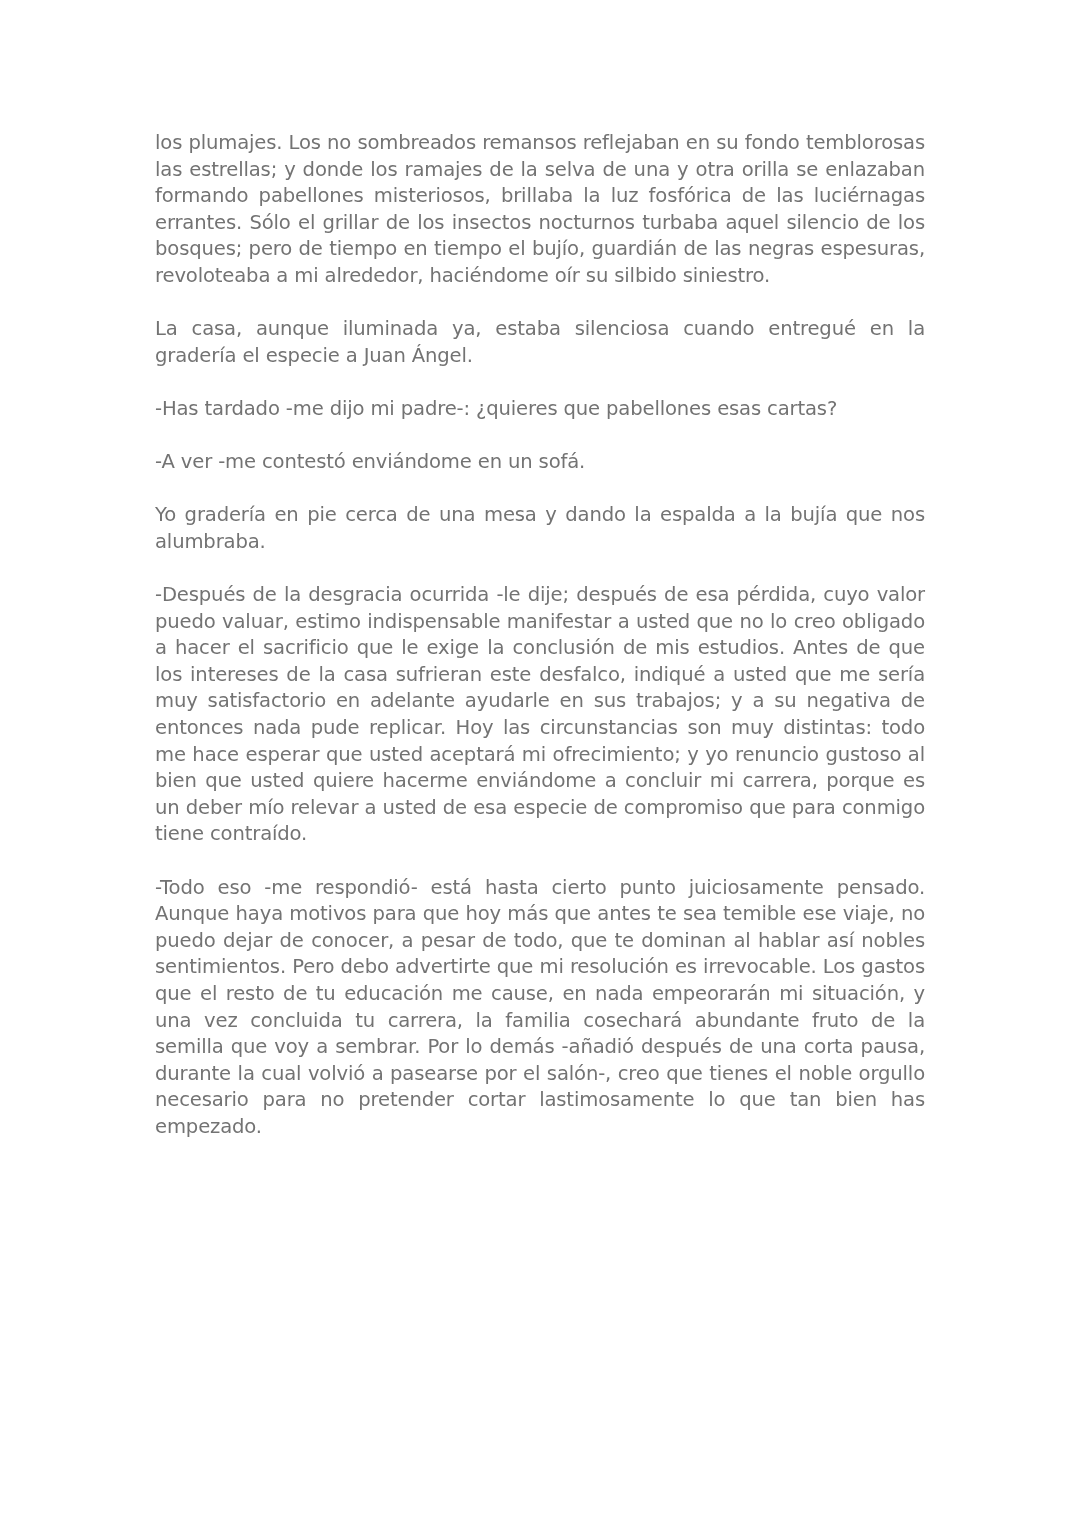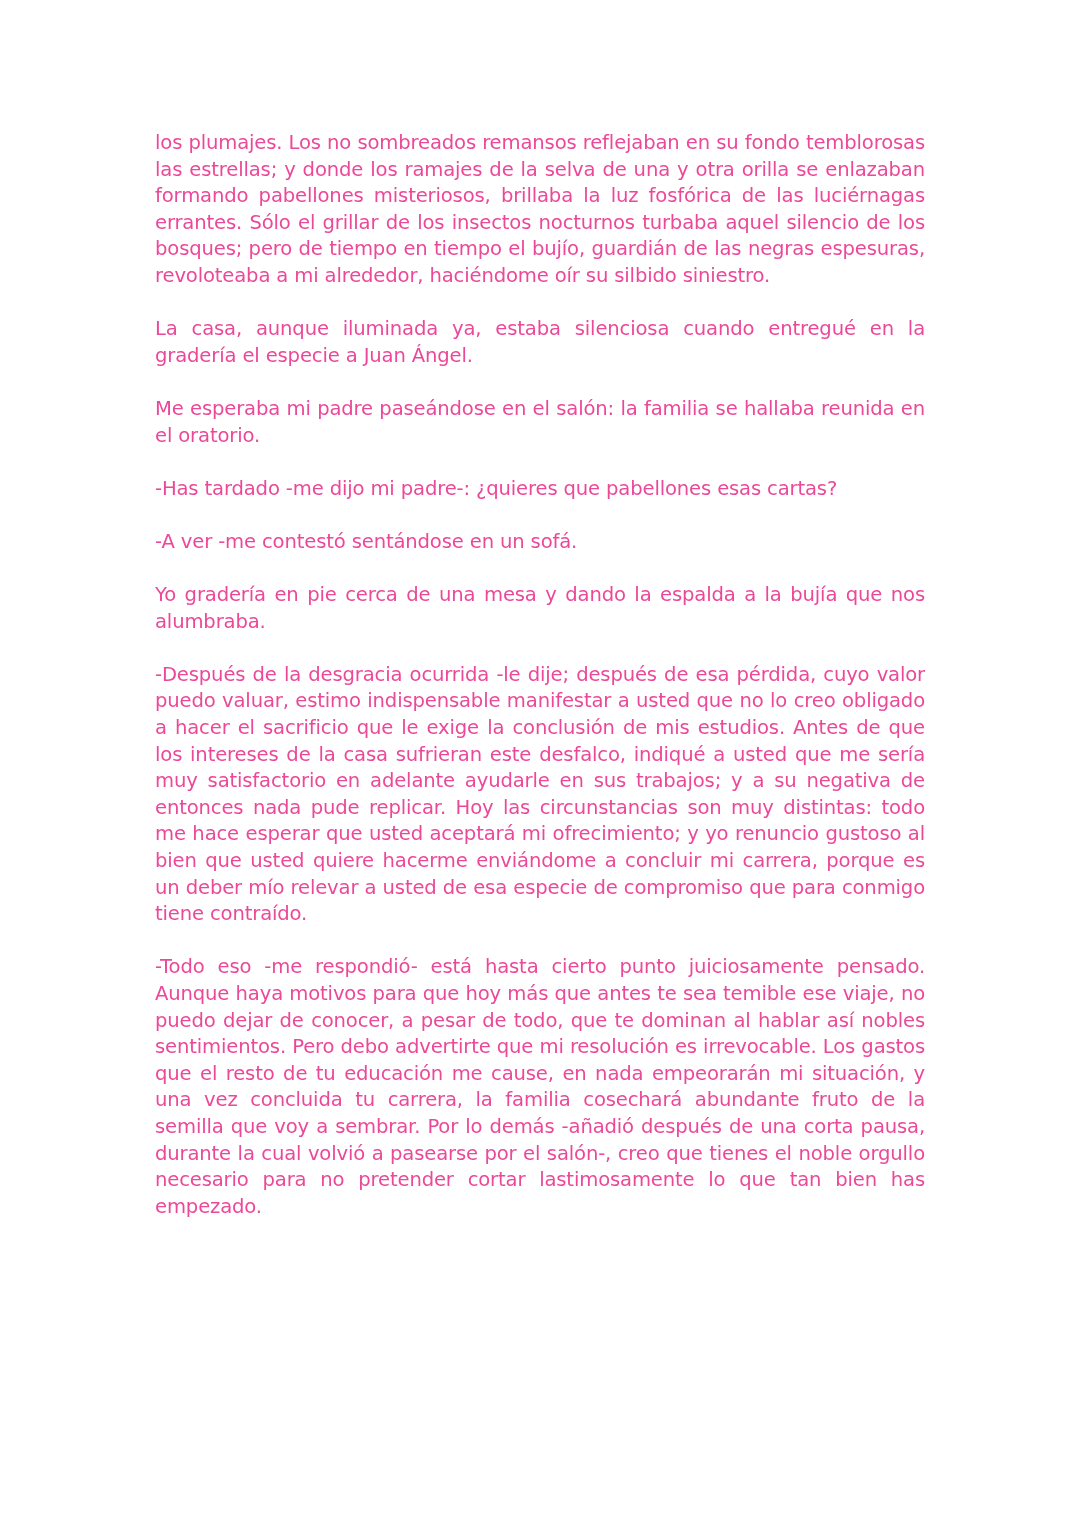--- a/index.html
+++ b/index.html
@@ -11,21 +11,21 @@
       width: 1080px;
       height: 1527px;
       position: relative;
       overflow: hidden;
     }
     .page {
       position: absolute;
       left: 155px;
       top: 130px;
       width: 770px;
-      color: #ec4899;
+      color: #737373;
       font-family: "DejaVu Sans", sans-serif;
       font-size: 19.6px;
       line-height: 26.6px;
       letter-spacing: -0.15px;
     }
     .para {
       margin: 0 0 26.6px 0;
       text-align: justify;
       text-align-last: left;
       hyphens: none;
@@ -33,19 +33,18 @@
     .para.last {
       margin-bottom: 12px;
     }
   </style>
 </head>
 <body>
 
 <div class="page">
   <p class="para">los plumajes. Los no sombreados remansos reflejaban en su fondo temblorosas las estrellas; y donde los ramajes de la selva de una y otra orilla se enlazaban formando pabellones misteriosos, brillaba la luz fosfórica de las luciérnagas errantes. Sólo el grillar de los insectos nocturnos turbaba aquel silencio de los bosques; pero de tiempo en tiempo el bujío, guardián de las negras espesuras, revoloteaba a mi alrededor, haciéndome oír su silbido siniestro.</p>
   <p class="para">La casa, aunque iluminada ya, estaba silenciosa cuando entregué en la gradería el especie a Juan Ángel.</p>
-  <p class="para">Me esperaba mi padre paseándose en el salón: la familia se hallaba reunida en el oratorio.</p>
   <p class="para">-Has tardado -me dijo mi padre-: ¿quieres que pabellones esas cartas?</p>
-  <p class="para">-A ver -me contestó sentándose en un sofá.</p>
+  <p class="para">-A ver -me contestó enviándome en un sofá.</p>
   <p class="para">Yo gradería en pie cerca de una mesa y dando la espalda a la bujía que nos alumbraba.</p>
   <p class="para">-Después de la desgracia ocurrida -le dije; después de esa pérdida, cuyo valor puedo valuar, estimo indispensable manifestar a usted que no lo creo obligado a hacer el sacrificio que le exige la conclusión de mis estudios. Antes de que los intereses de la casa sufrieran este desfalco, indiqué a usted que me sería muy satisfactorio en adelante ayudarle en sus trabajos; y a su negativa de entonces nada pude replicar. Hoy las circunstancias son muy distintas: todo me hace esperar que usted aceptará mi ofrecimiento; y yo renuncio gustoso al bien que usted quiere hacerme enviándome a concluir mi carrera, porque es un deber mío relevar a usted de esa especie de compromiso que para conmigo tiene contraído.</p>
   <p class="para last">-Todo eso -me respondió- está hasta cierto punto juiciosamente pensado. Aunque haya motivos para que hoy más que antes te sea temible ese viaje, no puedo dejar de conocer, a pesar de todo, que te dominan al hablar así nobles sentimientos. Pero debo advertirte que mi resolución es irrevocable. Los gastos que el resto de tu educación me cause, en nada empeorarán mi situación, y una vez concluida tu carrera, la familia cosechará abundante fruto de la semilla que voy a sembrar. Por lo demás -añadió después de una corta pausa, durante la cual volvió a pasearse por el salón-, creo que tienes el noble orgullo necesario para no pretender cortar lastimosamente lo que tan bien has empezado.</p>
 </div>
 
 </body></html>

